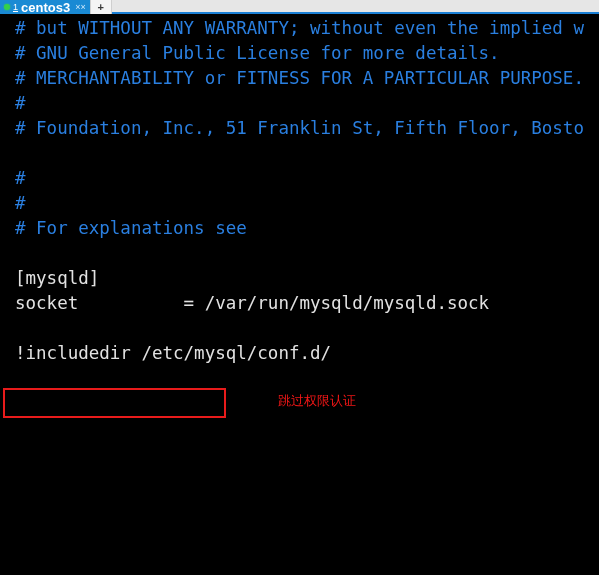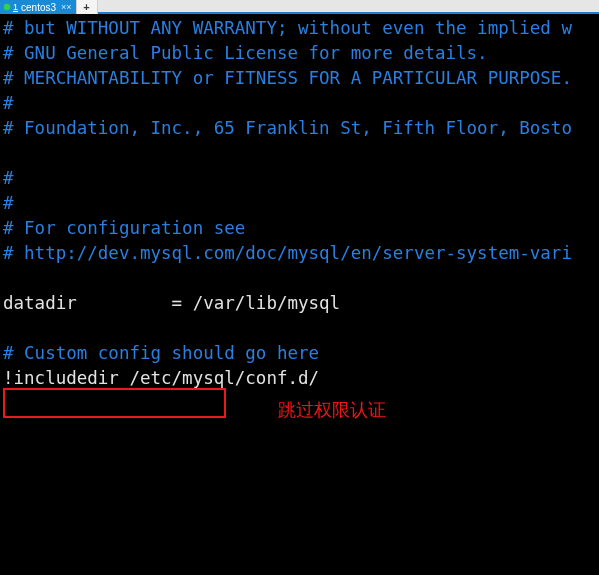--- a/index.html
+++ b/index.html
@@ -30,21 +30,21 @@
     width:6px;height:6px;border-radius:50%;
     background:#34d04a;flex:0 0 auto;
     box-shadow:0 0 2px #34d04a;
   }
   .tab .tnum{
     color:#ffffff;font-size:9px;line-height:9px;
     text-decoration:underline;
     font-family:"Liberation Sans",sans-serif;
   }
   .tab .tlabel{
-    color:#ffffff;font-size:10px;line-height:9px;font-weight:normal;
+    color:#ffffff;font-size:13px;line-height:9px;font-weight:bold;
     font-family:"Liberation Sans",sans-serif;
     white-space:nowrap;
   }
   .tab .tclose{
     color:#cfe9fb;font-size:9px;line-height:9px;
     font-family:"Liberation Sans",sans-serif;
     margin-left:2px;
   }
   .newtab{
     width:22px;height:14px;box-sizing:border-box;
@@ -62,21 +62,21 @@
   .term{
     position:absolute;left:0;top:16px;width:599px;height:559px;
     background:#000;overflow:hidden;
   }
   .line{
     position:relative;
     height:25px;line-height:25px;
     font-size:17.5px;
     letter-spacing:0px;
     white-space:pre;
-    padding-left:3px;
+    padding-left:15px;
     box-sizing:border-box;
   }
   .c-comment{color:#2a7fe0;}
   .c-plain{color:#e2e2e2;}
   .c-blank{color:#000;}
 
   
   .cursor{
     background:#2fd62f;color:#062406;
   }
@@ -87,24 +87,23 @@
     left:3px;top:345px;
     width:223px;height:30px;
     border:2px solid #e81b1b;
     box-sizing:border-box;
     pointer-events:none;
   }
   .annot{
     position:absolute;
     left:278px;top:348px;
     color:#f01616;
-    font-size:18px;line-height:18px;
+    font-size:13px;line-height:18px;
     font-family:"DejaVu Sans","Liberation Sans",sans-serif;
     white-space:nowrap;
-    margin-top:9px;
   }
 </style>
 </head>
 <body>
 
 <div id="app">
 
   <div class="tabbar">
     <div class="tab">
       <span class="dot"></span>
@@ -116,28 +115,27 @@
       <span class="plus">+</span>
     </div>
     <div class="tabfill"></div>
   </div>
 
   <div class="term" id="term">
     <div class="line c-comment"># but WITHOUT ANY WARRANTY; without even the implied w</div>
       <div class="line c-comment"># GNU General Public License for more details.</div>
       <div class="line c-comment"># MERCHANTABILITY or FITNESS FOR A PARTICULAR PURPOSE.</div>
       <div class="line c-comment">#</div>
-      <div class="line c-comment"># Foundation, Inc., 65 Franklin St, Fifth Floor, Bosto</div>
+      <div class="line c-comment"># Foundation, Inc., 51 Franklin St, Fifth Floor, Bosto</div>
       <div class="line c-blank"> </div>
       <div class="line c-comment">#</div>
       <div class="line c-comment">#</div>
-      <div class="line c-comment"># For configuration see</div>
-      <div class="line c-comment"># http://dev.mysql.com/doc/mysql/en/server-system-vari</div>
+      <div class="line c-comment"># For explanations see</div>
       <div class="line c-blank"> </div>
-      <div class="line c-plain">datadir         = /var/lib/mysql</div>
+      <div class="line c-plain">[mysqld]</div>
+      <div class="line c-plain">socket          = /var/run/mysqld/mysqld.sock</div>
       <div class="line c-blank"> </div>
-      <div class="line c-comment"># Custom config should go here</div>
       <div class="line c-plain">!includedir /etc/mysql/conf.d/</div>
       <div class="redbox" style="top: 372px; border-color: rgb(232, 27, 27);"></div>
     <div class="annot" style="top: 376px; color: rgb(240, 22, 22);">跳过权限认证</div>
   </div>
 
 </div>
 
 </body></html>

